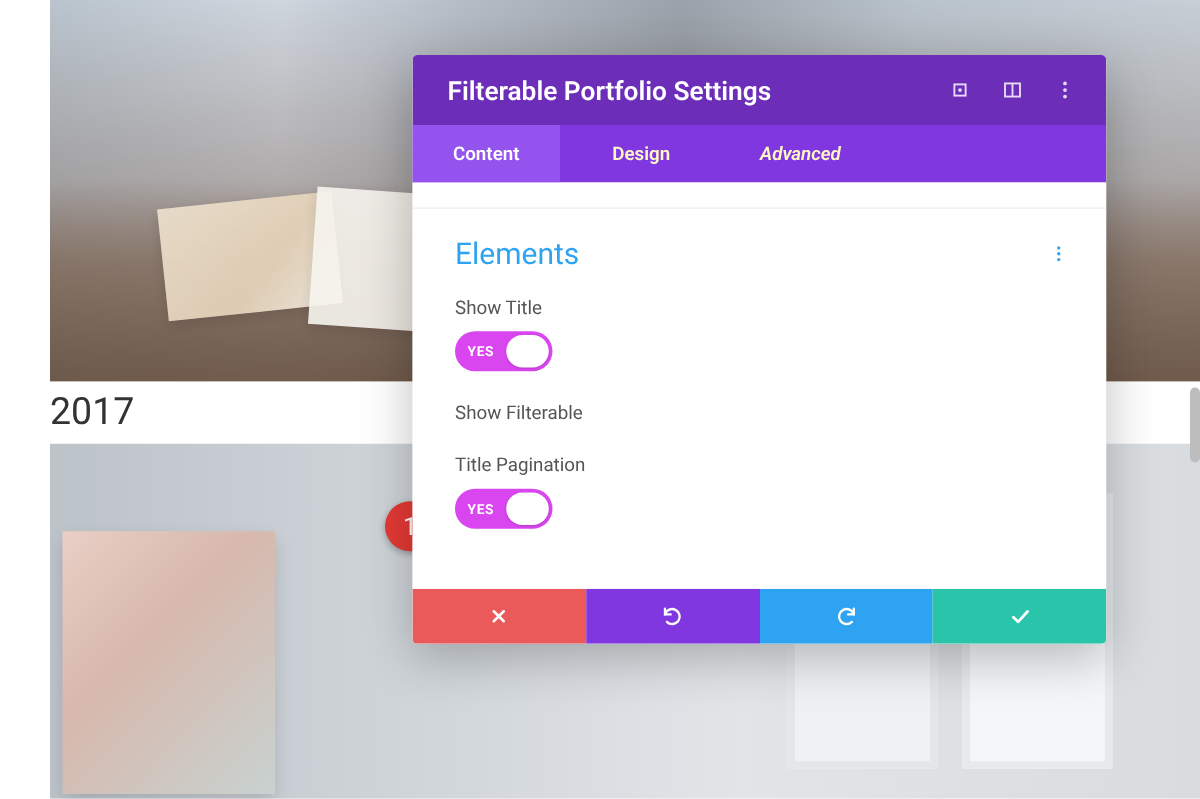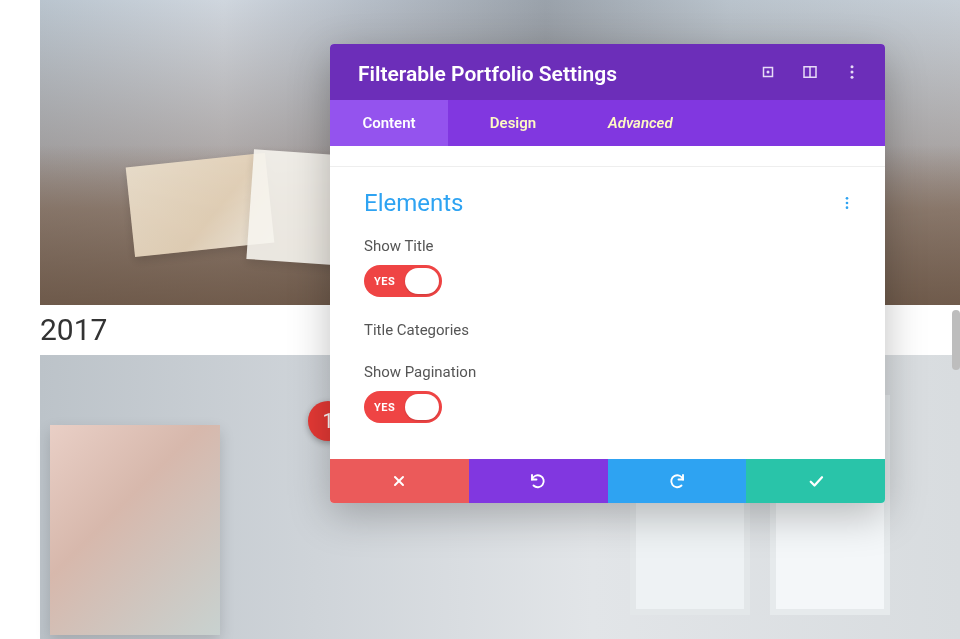--- a/index.html
+++ b/index.html
@@ -54,37 +54,37 @@
   .hdr-icons span, .hdr-icons svg { cursor:pointer; }
   .preset { margin-top:8px; font-size:15px; font-weight:600; color:#eae0f8; display:flex; align-items:center; gap:6px;}
   .preset .caret { width:0;height:0;border-left:5px solid transparent;border-right:5px solid transparent;border-top:6px solid #eae0f8;}
   .tabs { display:flex; background:#8137e0; }
   .tab { padding:14px 0; text-align:center; color:#fef9c3; font-weight:600; font-size:15px; cursor:pointer;}
   .tab.t0{ width:118px; }
   .tab.t1{ width:130px; }
   .tab.t2{ flex:1; text-align:left; padding-left:30px;font-style:italic;}
   .tab.active { background:#9453ee; color:#fff; }
 
-  .body { background:#fff; padding:24px 30px 30px 34px; position:relative; }
+  .body { background:#fff; padding:24px 30px 42px 34px; position:relative; }
   .sep { border:0; border-top:1px solid #eee; margin:-4px -30px 22px -34px; }
   .section-row{ display:flex; align-items:center; margin-bottom:20px;}
   .section-title { color:#2ea3f2; font-size:24px; font-weight:400; flex:1;}
   .section-kebab svg { display:block; }
 
   .field { margin-bottom:24px; }
   .field-label { color:#555; font-size:15px; margin-bottom:10px; }
   .toggle {
     width:78px; height:32px; border-radius:18px; background:#ddd; position:relative; cursor:pointer;
     display:flex; align-items:center; font-size:11px; font-weight:700; letter-spacing:.5px;
   }
   .toggle .knob {
     position:absolute; width:34px; height:26px; background:#fff; border-radius:14px; top:3px;
     box-shadow:0 1px 2px rgba(0,0,0,.15);
   }
-  .toggle.on { background:#ef4444; }
+  .toggle.on { background:#d946ef; }
   .toggle.on .lbl { color:#fff; position:absolute; left:10px; }
   .toggle.on .knob { right:3px; }
   .toggle.off { background:#e8e8e8; }
   .toggle.off .lbl { color:#a8a8a8; position:absolute; right:12px; }
   .toggle.off .knob { left:3px; }
 
   .footer { display:flex; height:44px; }
   .fbtn { flex:1; display:flex; align-items:center; justify-content:center; cursor:pointer; }
   .fbtn svg { display:block; }
   .c-cancel { background:#eb5a5a; flex:1; }
@@ -172,25 +172,25 @@
 
     <div class="field">
       <div class="field-label">Show Title</div>
       <div class="toggle on">
         <span class="lbl">YES</span>
         <span class="knob"></span>
       </div>
     </div>
 
     <div class="field">
-      <div class="field-label">Title Categories</div>
+      <div class="field-label">Show Filterable</div>
     </div>
 
     <div class="field" style="margin-bottom:6px">
-      <div class="field-label">Show Pagination</div>
+      <div class="field-label">Title Pagination</div>
       <div class="toggle on">
         <span class="lbl">YES</span>
         <span class="knob"></span>
       </div>
     </div>
   </div>
 
   <div class="footer">
     <div class="fbtn c-cancel">
       <svg width="16" height="16" viewBox="0 0 24 24" fill="none" stroke="#fff" stroke-width="3" stroke-linecap="round">

